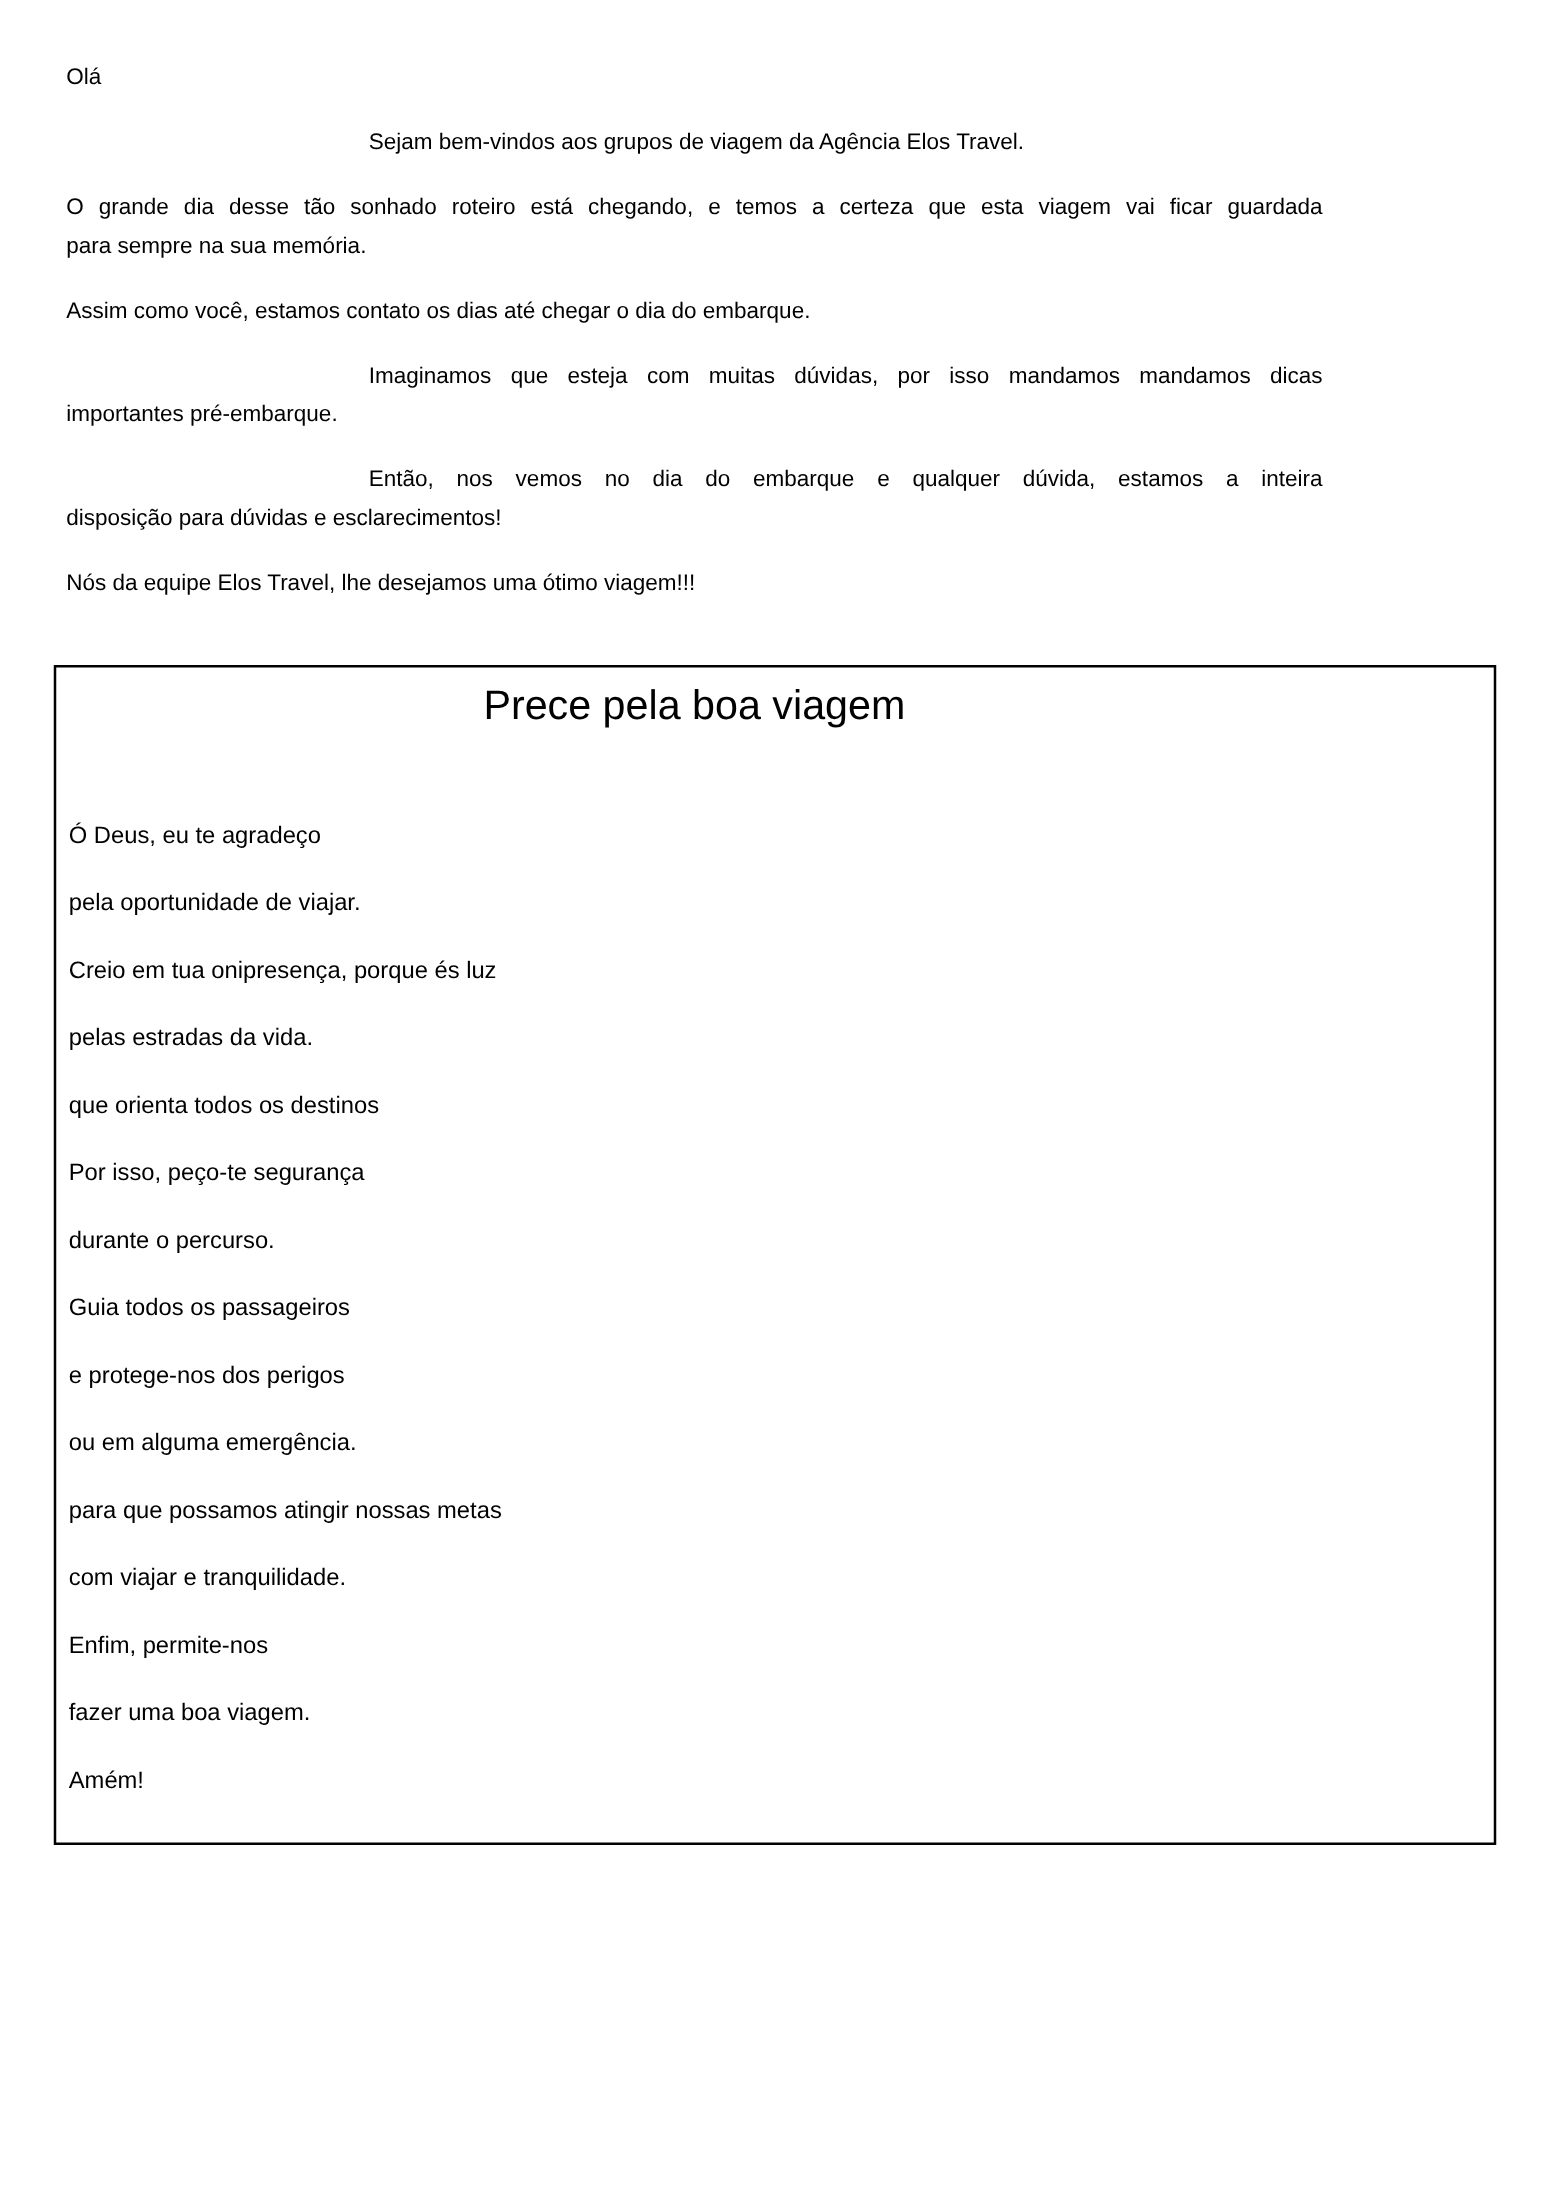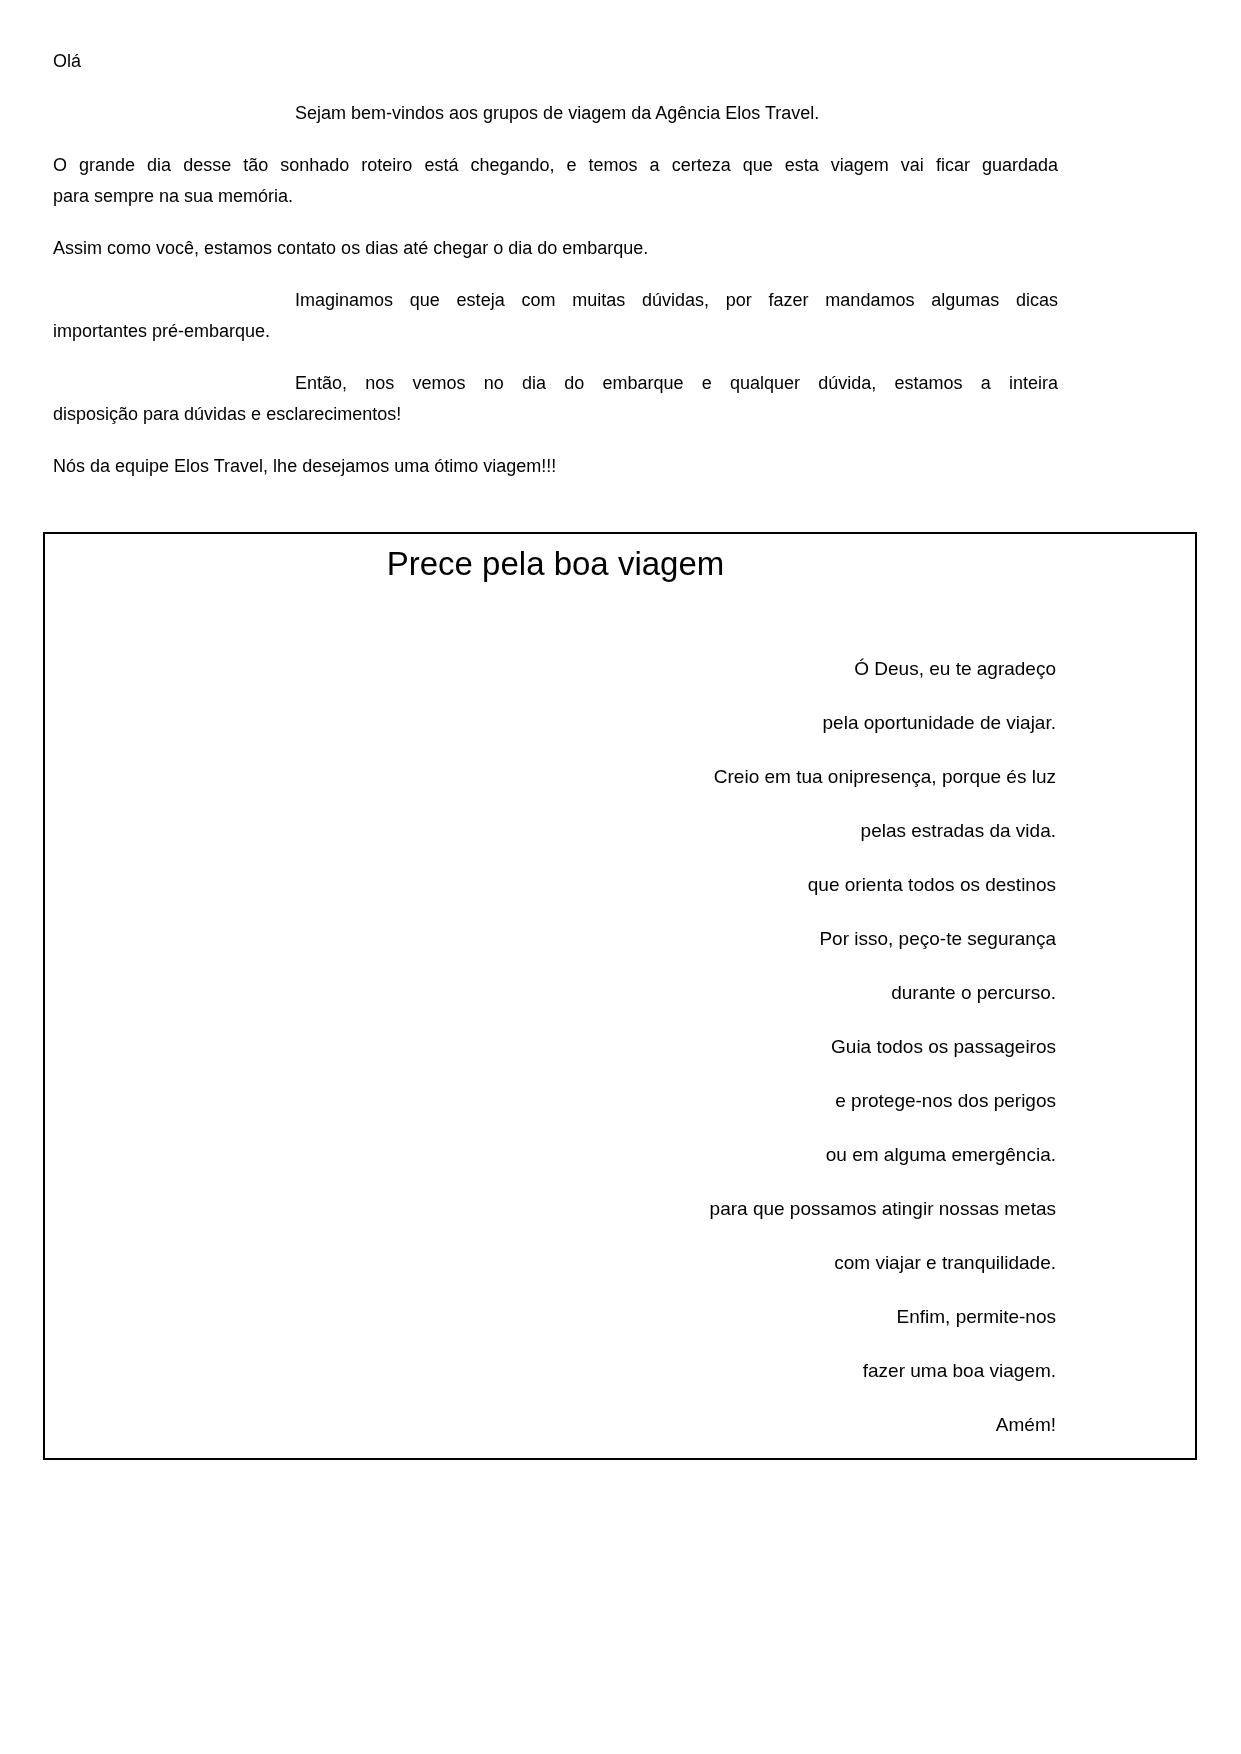--- a/index.html
+++ b/index.html
@@ -23,34 +23,34 @@
   .line.indent { padding-left: 242px; }
   .line.stretch {
     text-align: justify;
     text-align-last: justify;
     margin-top: 16px;
   }
   .prayer-box {
     margin: 50px 0 0 43px;
     width: 1154px;
     border: 2px solid var(--border, #000000);
-    padding: 8px 139px 6px 10px;
+    padding: 8px 139px 22px 10px;
     background: var(--bg, #ffffff);
   }
   .prayer-title {
     font-size: 33px;
     line-height: 44px;
     text-align: center;
     font-weight: normal;
   }
   .prayer-lines { margin-top: 56px; }
   .prayer-line {
     font-size: 19px;
     line-height: 54px;
-    text-align: right;
+    text-align: left;
   }
 </style>
 </head>
 <body>
 
 <div class="page">
   <div class="letter">
       <div class="para">
         <div class="line">Olá</div>
       </div>
@@ -58,21 +58,21 @@
         <div class="line indent">Sejam bem-vindos aos grupos de viagem da Agência Elos Travel.</div>
       </div>
       <div class="para">
         <div class="line stretch">O grande dia desse tão sonhado roteiro está chegando, e temos a certeza que esta viagem vai ficar guardada</div>
         <div class="line">para sempre na sua memória.</div>
       </div>
       <div class="para">
         <div class="line">Assim como você, estamos contato os dias até chegar o dia do embarque.</div>
       </div>
       <div class="para">
-        <div class="line indent stretch">Imaginamos que esteja com muitas dúvidas, por fazer mandamos algumas dicas</div>
+        <div class="line indent stretch">Imaginamos que esteja com muitas dúvidas, por isso mandamos mandamos dicas</div>
         <div class="line">importantes pré-embarque.</div>
       </div>
       <div class="para">
         <div class="line indent stretch">Então, nos vemos no dia do embarque e qualquer dúvida, estamos a inteira</div>
         <div class="line">disposição para dúvidas e esclarecimentos!</div>
       </div>
       <div class="para">
         <div class="line">Nós da equipe Elos Travel, lhe desejamos uma ótimo viagem!!!</div>
       </div>
     </div>

